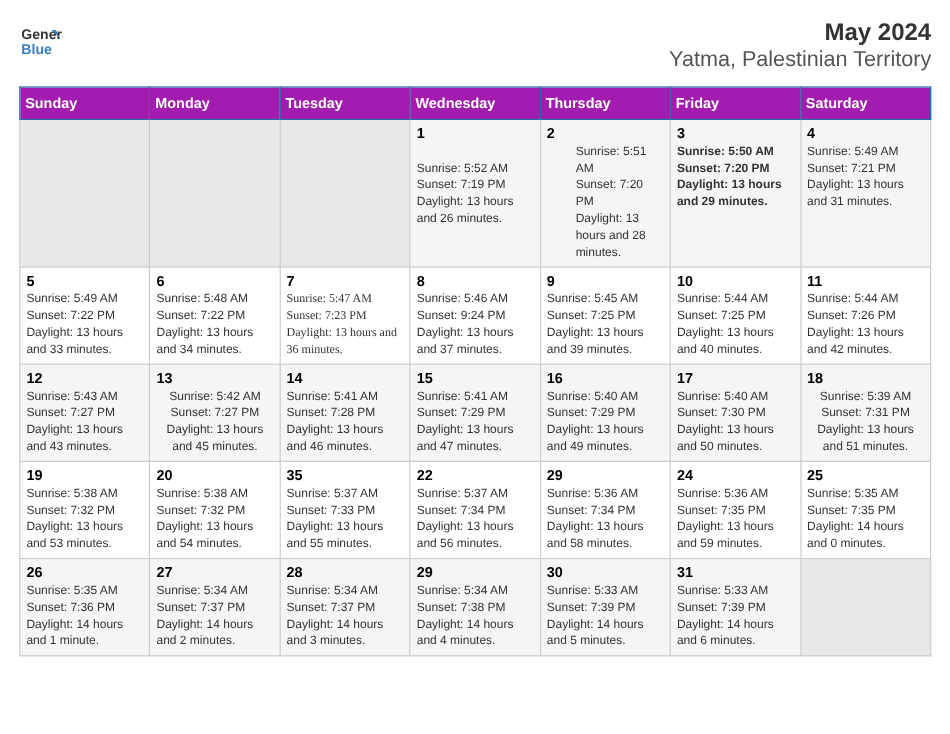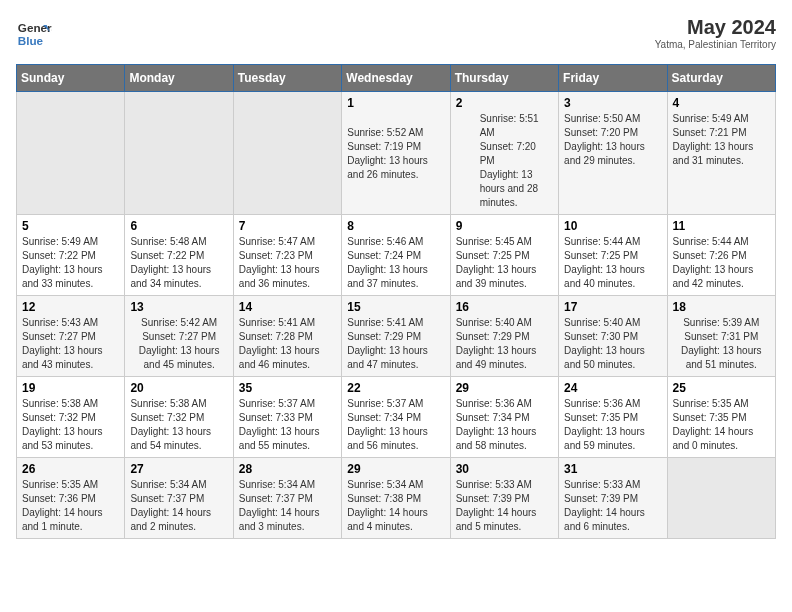--- a/index.html
+++ b/index.html
@@ -27,30 +27,30 @@
     }
     .title-section {
       text-align: right;
     }
     .main-title {
       font-size: 20px;
       font-weight: bold;
       color: #333;
     }
     .subtitle {
-      font-size: 10px;
+      font-size: 18px;
       color: #555;
     }
     table {
       width: 100%;
       border-collapse: collapse;
       font-size: 11px;
     }
     thead tr th {
-      background-color: #737373;
+      background-color: #a21caf;
       color: #fff;
       padding: 6px 4px;
       text-align: left;
       font-size: 12px;
       font-weight: bold;
       border: 1px solid #2e6aa8;
     }
     tbody tr td {
       border: 1px solid #ccc;
       padding: 4px 5px;
@@ -120,21 +120,21 @@
 Daylight: 13 hours and 26 minutes.</div>
         </td>
         <td>
           <div class="day-num">2</div>
           <div class="day-info" style="white-space: pre-line; margin-left: 24px;">Sunrise: 5:51 AM
 Sunset: 7:20 PM
 Daylight: 13 hours and 28 minutes.</div>
         </td>
         <td>
           <div class="day-num">3</div>
-          <div class="day-info" style="white-space: pre-line;">Sunrise: 5:50 AM
+          <div class="day-info" style="white-space: pre-line; font-weight: bold;">Sunrise: 5:50 AM
 Sunset: 7:20 PM
 Daylight: 13 hours and 29 minutes.</div>
         </td>
         <td>
           <div class="day-num">4</div>
           <div class="day-info" style="white-space: pre-line;">Sunrise: 5:49 AM
 Sunset: 7:21 PM
 Daylight: 13 hours and 31 minutes.</div>
         </td>
       </tr>
@@ -146,28 +146,28 @@
 Daylight: 13 hours and 33 minutes.</div>
         </td>
         <td>
           <div class="day-num">6</div>
           <div class="day-info" style="white-space: pre-line;">Sunrise: 5:48 AM
 Sunset: 7:22 PM
 Daylight: 13 hours and 34 minutes.</div>
         </td>
         <td>
           <div class="day-num">7</div>
-          <div class="day-info" style="white-space: pre-line;">Sunrise: 5:47 AM
+          <div class="day-info" style="white-space: pre-line; font-family: Liberation Serif, serif;">Sunrise: 5:47 AM
 Sunset: 7:23 PM
 Daylight: 13 hours and 36 minutes.</div>
         </td>
         <td>
           <div class="day-num">8</div>
           <div class="day-info" style="white-space: pre-line;">Sunrise: 5:46 AM
-Sunset: 7:24 PM
+Sunset: 9:24 PM
 Daylight: 13 hours and 37 minutes.</div>
         </td>
         <td>
           <div class="day-num">9</div>
           <div class="day-info" style="white-space: pre-line;">Sunrise: 5:45 AM
 Sunset: 7:25 PM
 Daylight: 13 hours and 39 minutes.</div>
         </td>
         <td>
           <div class="day-num">10</div>

